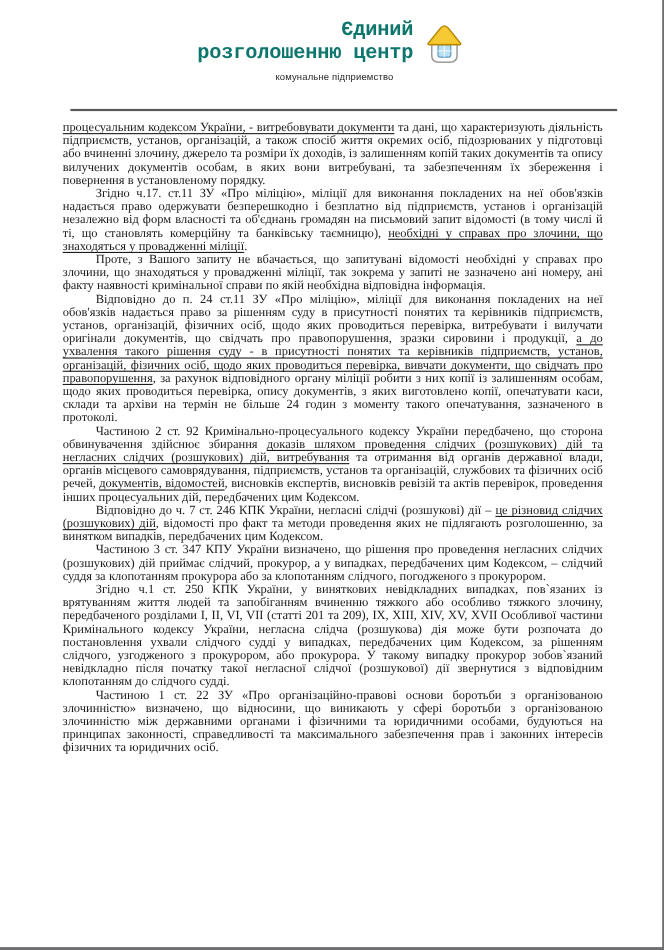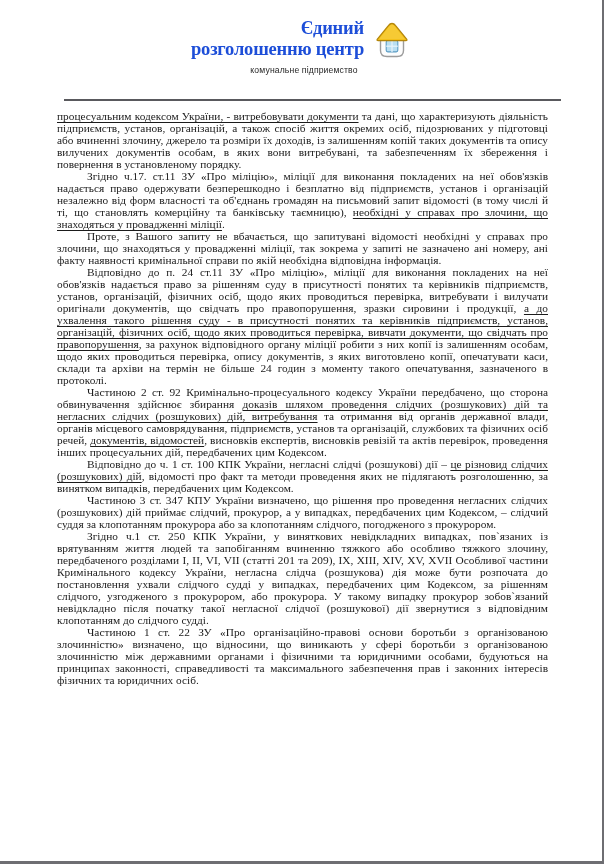--- a/index.html
+++ b/index.html
@@ -37,23 +37,23 @@
     align-items: center;
   }
   .brand-row {
     display: flex;
     align-items: center;
     justify-content: center;
     gap: 9px;
   }
   .brand-words {
     text-align: right;
-    font-family: Liberation Serif, serif;
+    font-family: Liberation Mono, monospace;
     font-weight: bold;
-    color: #1d4ed8;
+    color: #0f766e;
     line-height: 1.12;
   }
   .brand-line-1 {
     font-size: 18.5px;
     letter-spacing: -0.2px;
   }
   .brand-line-2 {
     font-size: 18.5px;
     letter-spacing: -0.2px;
   }
@@ -132,19 +132,19 @@
   </header>
 
   <div class="head-rule"></div>
 
   <main class="doc-body">
       <p class="para no-indent"><span class="u">процесуальним кодексом України, - витребовувати документи</span><span> та дані, що характеризують діяльність підприємств, установ, організацій, а також спосіб життя окремих осіб, підозрюваних у підготовці або вчиненні злочину, джерело та розміри їх доходів, із залишенням копій таких документів та опису вилучених документів особам, в яких вони витребувані, та забезпеченням їх збереження і повернення в установленому порядку.</span></p>
       <p class="para"><span>Згідно ч.17. ст.11 ЗУ «Про міліцію», міліції для виконання покладених на неї обов'язків надається право одержувати безперешкодно і безплатно від підприємств, установ і організацій незалежно від форм власності та об'єднань громадян на письмовий запит відомості (в тому числі й ті, що становлять комерційну та банківську таємницю), </span><span class="u">необхідні у справах про злочини, що знаходяться у провадженні міліції</span><span>.</span></p>
       <p class="para"><span>Проте, з Вашого запиту не вбачається, що запитувані відомості необхідні у справах про злочини, що знаходяться у провадженні міліції, так зокрема у запиті не зазначено ані номеру, ані факту наявності кримінальної справи по якій необхідна відповідна інформація.</span></p>
       <p class="para"><span>Відповідно до п. 24 ст.11 ЗУ «Про міліцію», міліції для виконання покладених на неї обов'язків надається право за рішенням суду в присутності понятих та керівників підприємств, установ, організацій, фізичних осіб, щодо яких проводиться перевірка, витребувати і вилучати оригінали документів, що свідчать про правопорушення, зразки сировини і продукції, </span><span class="u">а до ухвалення такого рішення суду - в присутності понятих та керівників підприємств, установ, організацій, фізичних осіб, щодо яких проводиться перевірка, вивчати документи, що свідчать про правопорушення</span><span>, за рахунок відповідного органу міліції робити з них копії із залишенням особам, щодо яких проводиться перевірка, опису документів, з яких виготовлено копії, опечатувати каси, склади та архіви на термін не більше 24 годин з моменту такого опечатування, зазначеного в протоколі.</span></p>
       <p class="para"><span>Частиною 2 ст. 92 Кримінально-процесуального кодексу України передбачено, що сторона обвинувачення здійснює збирання </span><span class="u">доказів шляхом проведення слідчих (розшукових) дій та негласних слідчих (розшукових) дій, витребування</span><span> та отримання від органів державної влади, органів місцевого самоврядування, підприємств, установ та організацій, службових та фізичних осіб речей, </span><span class="u">документів, відомостей</span><span>, висновків експертів, висновків ревізій та актів перевірок, проведення інших процесуальних дій, передбачених цим Кодексом.</span></p>
-      <p class="para"><span>Відповідно до ч. 1 ст. 100 КПК України, негласні слідчі (розшукові) дії – </span><span class="u">це різновид слідчих (розшукових) дій</span><span>, відомості про факт та методи проведення яких не підлягають розголошенню, за винятком випадків, передбачених цим Кодексом.</span></p>
+      <p class="para"><span>Відповідно до ч. 7 ст. 246 КПК України, негласні слідчі (розшукові) дії – </span><span class="u">це різновид слідчих (розшукових) дій</span><span>, відомості про факт та методи проведення яких не підлягають розголошенню, за винятком випадків, передбачених цим Кодексом.</span></p>
       <p class="para"><span>Частиною 3 ст. 347 КПУ України визначено, що рішення про проведення негласних слідчих (розшукових) дій приймає слідчий, прокурор, а у випадках, передбачених цим Кодексом, – слідчий суддя за клопотанням прокурора або за клопотанням слідчого, погодженого з прокурором.</span></p>
       <p class="para"><span>Згідно ч.1 ст. 250 КПК України, у виняткових невідкладних випадках, пов`язаних із врятуванням життя людей та запобіганням вчиненню тяжкого або особливо тяжкого злочину, передбаченого розділами I, II, VI, VII (статті 201 та 209), IX, XIII, XIV, XV, XVII Особливої частини Кримінального кодексу України, негласна слідча (розшукова) дія може бути розпочата до постановлення ухвали слідчого судді у випадках, передбачених цим Кодексом, за рішенням слідчого, узгодженого з прокурором, або прокурора. У такому випадку прокурор зобов`язаний невідкладно після початку такої негласної слідчої (розшукової) дії звернутися з відповідним клопотанням до слідчого судді.</span></p>
       <p class="para"><span>Частиною 1 ст. 22 ЗУ «Про організаційно-правові основи боротьби з організованою злочинністю» визначено, що відносини, що виникають у сфері боротьби з організованою злочинністю між державними органами і фізичними та юридичними особами, будуються на принципах законності, справедливості та максимального забезпечення прав і законних інтересів фізичних та юридичних осіб.</span></p>
     </main>
 
 </div>
 
 </body></html>

